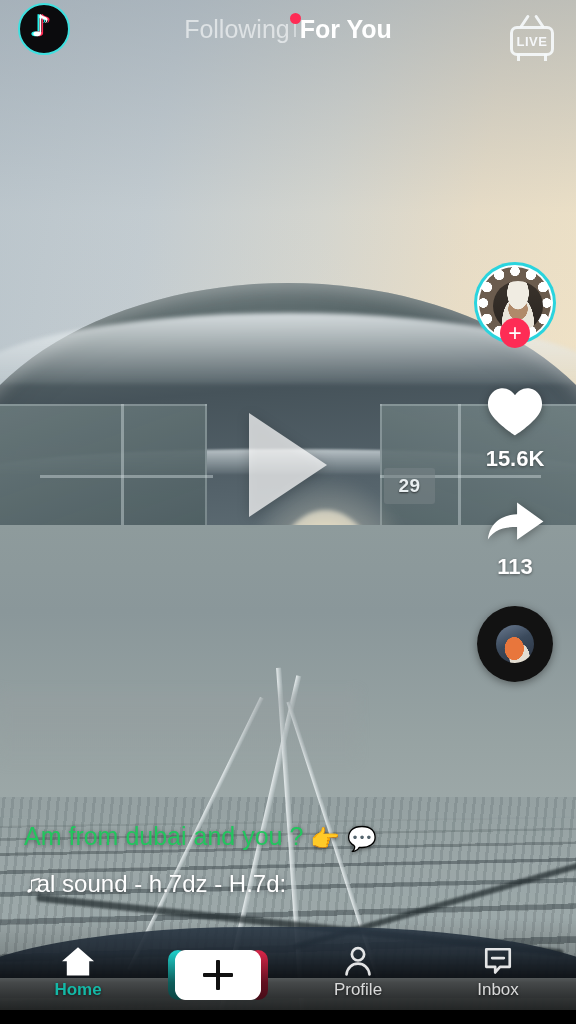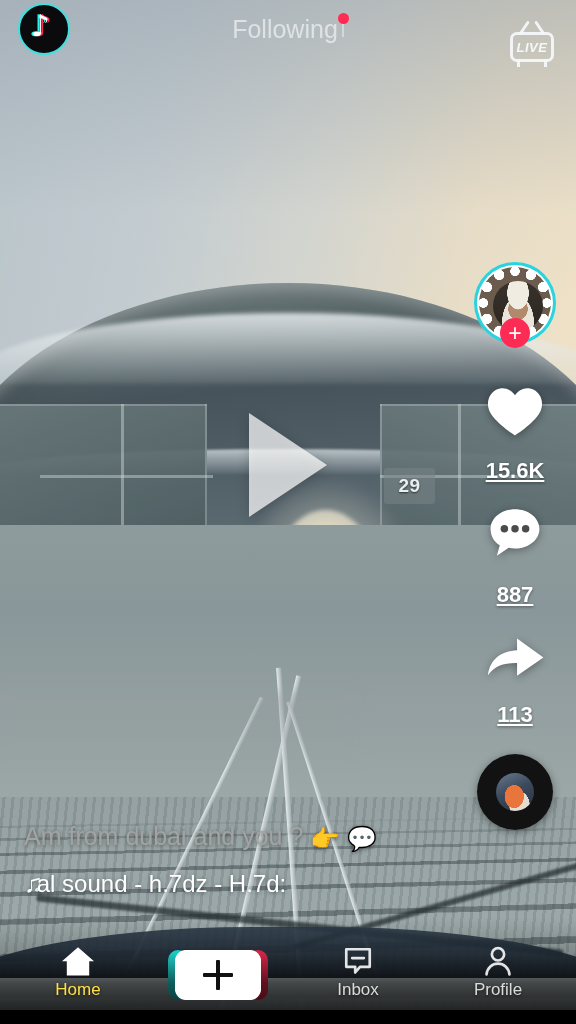--- a/index.html
+++ b/index.html
@@ -172,21 +172,21 @@
   .tabs{ position:absolute; left:0; right:0; top:0; height:58px;
          display:flex; align-items:center; justify-content:center; gap:0; }
   .tab{ font-size:25px; position:relative; padding:0 2px; }
   .tab.inactive{ color:rgba(238,240,242,.74); font-weight:400; }
   .tab.active{ color:#fff; font-weight:700; }
   .dot{ position:absolute; right:-9px; top:-2px; width:11px; height:11px; border-radius:50%;
         background:#fe2c55; }
   .sep{ width:2px; height:15px; background:rgba(235,238,240,.55); margin:0 2px; }
 
   .live{
-    position:absolute; right:18px; top:20px; width:52px; height:46px;font-style:italic;
+    position:absolute; right:18px; top:14px; width:52px; height:46px;
   }
   .live-body{ position:absolute; left:4px; top:12px; width:44px; height:30px;
     border:3px solid rgba(245,248,250,.92); border-radius:7px; background:transparent;
     display:flex; align-items:center; justify-content:center; }
   .live-txt{ color:rgba(248,250,252,.95); font-size:13px; font-weight:700; letter-spacing:.5px; }
   .ant{ position:absolute; width:3px; height:15px; background:rgba(245,248,250,.92);
         border-radius:2px; top:0; }
   .ant.l{ left:17px; transform:rotate(34deg); }
   .ant.r{ left:32px; transform:rotate(-34deg); }
   .foot{ position:absolute; bottom:-1px; width:3px; height:7px; background:rgba(245,248,250,.92); }
@@ -236,23 +236,22 @@
     width:30px; height:30px; border-radius:50%; background:#fe2c55;
     display:flex; align-items:center; justify-content:center;
     color:#fff; font-size:23px; font-weight:400; line-height:26px;
   }
 
   .act{ display:flex; flex-direction:column; align-items:center; }
   .act-like{ margin-top:20px; }
   .act-cmt{ margin-top:20px; }
   .act-shr{ margin-top:22px; }
   .count{
-    color:#fff; font-size:22px; font-weight:700; margin-top:20px;
+    color:#fff; font-size:22px; font-weight:700; margin-top:8px;
     text-shadow:0 1px 3px rgba(0,0,0,.45);
-    text-decoration:underline;
   }
   .heart{ filter:drop-shadow(0 2px 4px rgba(0,0,0,.35)); }
   .bubble{ filter:drop-shadow(0 2px 4px rgba(0,0,0,.35)); }
   .share{ filter:drop-shadow(0 2px 4px rgba(0,0,0,.35)); }
 
   .disc{
     margin-top:26px; width:76px; height:76px; border-radius:50%;
     background:radial-gradient(circle at 50% 50%, #2b2b2b 0 24%, #121212 25% 100%);
     display:flex; align-items:center; justify-content:center;
     box-shadow:0 2px 8px rgba(0,0,0,.4);
@@ -263,21 +262,21 @@
       radial-gradient(ellipse at 48% 62%, #e8763c 0 34%, transparent 35%),
       radial-gradient(ellipse at 62% 86%, #e4ded2 0 30%, transparent 31%),
       linear-gradient(155deg,#6a7a90,#3b4a5c 45%,#2a3240);
   }
 
   
   .caption{
     position:absolute; left:24px; bottom:126px; width:430px; z-index:40;
   }
   .cap-line{
-    color:#a3a3a3; font-size:25px; line-height:1.45; font-weight:400;
+    color:#22c55e; font-size:25px; line-height:1.45; font-weight:400;
     text-shadow:0 1px 4px rgba(0,0,0,.45);
   }
   .cap-line .hashtag{ font-weight:700; }
   .emoji{ font-size:24px; vertical-align:-2px; }
   .music-row{
     display:flex; align-items:center; gap:10px; margin-top:12px;
     color:#fff; font-size:24px; text-shadow:0 1px 4px rgba(0,0,0,.45);
     overflow:hidden; width:330px;
   }
   .mnote{ font-size:25px; }
@@ -292,21 +291,21 @@
     background:linear-gradient(180deg, rgba(0,0,0,0) 0%, rgba(0,0,0,.18) 38%, rgba(0,0,0,.62) 70%, rgba(0,0,0,.78) 100%);
   }
   .nav{
     position:absolute; inset:0; display:flex; align-items:center; justify-content:space-around;
     padding:0 8px;
   }
   .nav-item{ display:flex; flex-direction:column; align-items:center; justify-content:flex-end;
              gap:3px; width:92px; height:72px; }
   .nav-ico{ height:34px; display:flex; align-items:flex-end; justify-content:center; }
   .nav-lbl{ font-size:17px; color:rgba(255,255,255,.82); text-shadow:0 1px 3px rgba(0,0,0,.6); }
-  .nav-item.active .nav-lbl{ color:#fde047; font-weight:400; }
+  .nav-item.active .nav-lbl{ color:#14b8a6; font-weight:700; }
 
   .create{
     width:86px; height:50px; border-radius:13px; position:relative;
     display:flex; align-items:center; justify-content:center;
     background:#fff;
   }
   .create:before, .create:after{
     content:""; position:absolute; top:0; width:20px; height:100%; border-radius:13px; z-index:-1;
   }
   .create:before{ left:-7px; background:#25f4ee; }
@@ -376,20 +375,23 @@
         <span class="w">♪</span>
       </div>
     </div>
 
     <div class="tabs">
       <div class="tab inactive">
         <span>Following</span>
         <span class="dot"></span>
       </div>
       <div class="sep"></div>
+      <div class="tab active">
+        <span>For You</span>
+      </div>
     </div>
 
     <div class="live">
       <div class="ant l"></div>
       <div class="ant r"></div>
       <div class="live-body">
         <span class="live-txt">LIVE</span>
       </div>
       <div class="foot l"></div>
       <div class="foot r"></div>
@@ -410,29 +412,20 @@
       </div>
     </div>
 
     <div class="act act-like">
       <svg class="heart" width="62" height="56" viewBox="0 0 24 22">
         <path d="M12 21s-8.5-5.4-10.2-10C0.5 7.6 2.2 3.4 6.1 2.6c2.5-0.5 4.6 0.8 5.9 2.6 1.3-1.8 3.4-3.1 5.9-2.6 3.9 0.8 5.6 5 4.3 8.4C20.5 15.6 12 21 12 21z" fill="#ffffff"></path>
       </svg>
       <div class="count">15.6K</div>
     </div>
 
-    <div class="act act-cmt">
-      <svg class="bubble" width="60" height="58" viewBox="0 0 24 24">
-        <path d="M12 2.2c5.6 0 10.1 3.6 10.1 8.1 0 4.5-4.5 8.1-10.1 8.1-0.9 0-1.8-0.1-2.6-0.3l-4.9 3.3 1.2-4.3C3.3 15.6 1.9 13.2 1.9 10.3 1.9 5.8 6.4 2.2 12 2.2z" fill="#ffffff"></path>
-        <circle cx="7.6" cy="10.2" r="1.55" fill="#4b4b4b"></circle>
-        <circle cx="12" cy="10.2" r="1.55" fill="#4b4b4b"></circle>
-        <circle cx="16.4" cy="10.2" r="1.55" fill="#4b4b4b"></circle>
-      </svg>
-      <div class="count">887</div>
-    </div>
 
     <div class="act act-shr">
       <svg class="share" width="62" height="52" viewBox="0 0 24 20">
         <path d="M1.5 17.5c0.8-6.2 5.1-9.4 11.3-9.7V3.2L23 10.6l-10.2 7v-4.9C7.6 12.6 3.9 13.9 1.5 17.5z" fill="#ffffff"></path>
       </svg>
       <div class="count">113</div>
     </div>
 
     <div class="disc">
       <div class="disc-img"></div>
@@ -464,39 +457,39 @@
         <div class="nav-lbl">Home</div>
       </div>
 
 
       <div class="nav-item">
         <div class="create">
           <div class="create-inner">
             <div class="plus"></div>
           </div>
         </div>
+      </div>
+
+      <div class="nav-item">
+        <div class="nav-ico">
+          <svg width="34" height="32" viewBox="0 0 24 24">
+            <circle cx="12" cy="7" r="4.6" fill="none" stroke="rgba(255,255,255,.88)" stroke-width="2"></circle>
+            <path d="M3.4 22c0.6-5 4.3-8 8.6-8s8 3 8.6 8" fill="none" stroke="rgba(255,255,255,.88)" stroke-width="2" stroke-linecap="round"></path>
+          </svg>
+        </div>
+        <div class="nav-lbl">Profile</div>
       </div>
 
       <div class="nav-item">
         <div class="nav-ico">
           <svg width="34" height="32" viewBox="0 0 24 24">
             <path d="M3.2 3.2h17.6v13.2h-7.3l-3.6 4.2v-4.2H3.2z" fill="none" stroke="rgba(255,255,255,.88)" stroke-width="2" stroke-linejoin="round"></path>
             <line x1="7.6" y1="9.8" x2="16.4" y2="9.8" stroke="rgba(255,255,255,.88)" stroke-width="2" stroke-linecap="round"></line>
           </svg>
         </div>
         <div class="nav-lbl">Inbox</div>
       </div>
 
-      <div class="nav-item">
-        <div class="nav-ico">
-          <svg width="34" height="32" viewBox="0 0 24 24">
-            <circle cx="12" cy="7" r="4.6" fill="none" stroke="rgba(255,255,255,.88)" stroke-width="2"></circle>
-            <path d="M3.4 22c0.6-5 4.3-8 8.6-8s8 3 8.6 8" fill="none" stroke="rgba(255,255,255,.88)" stroke-width="2" stroke-linecap="round"></path>
-          </svg>
-        </div>
-        <div class="nav-lbl">Profile</div>
-      </div>
-
     </div>
   </div>
 
   <div class="blackbar"></div>
 </div>
 
 </body></html>

